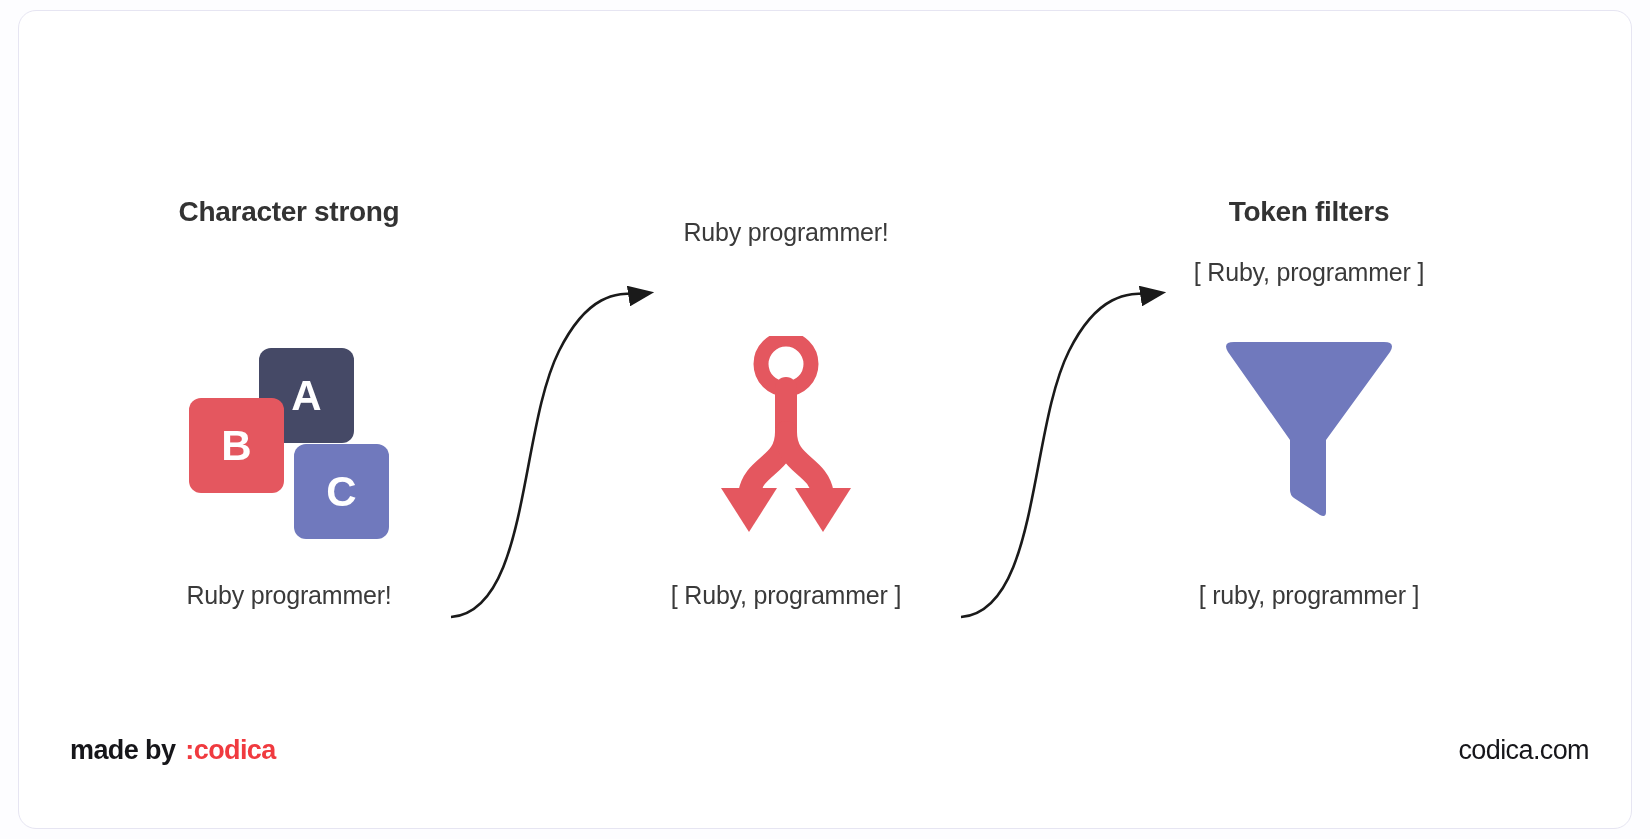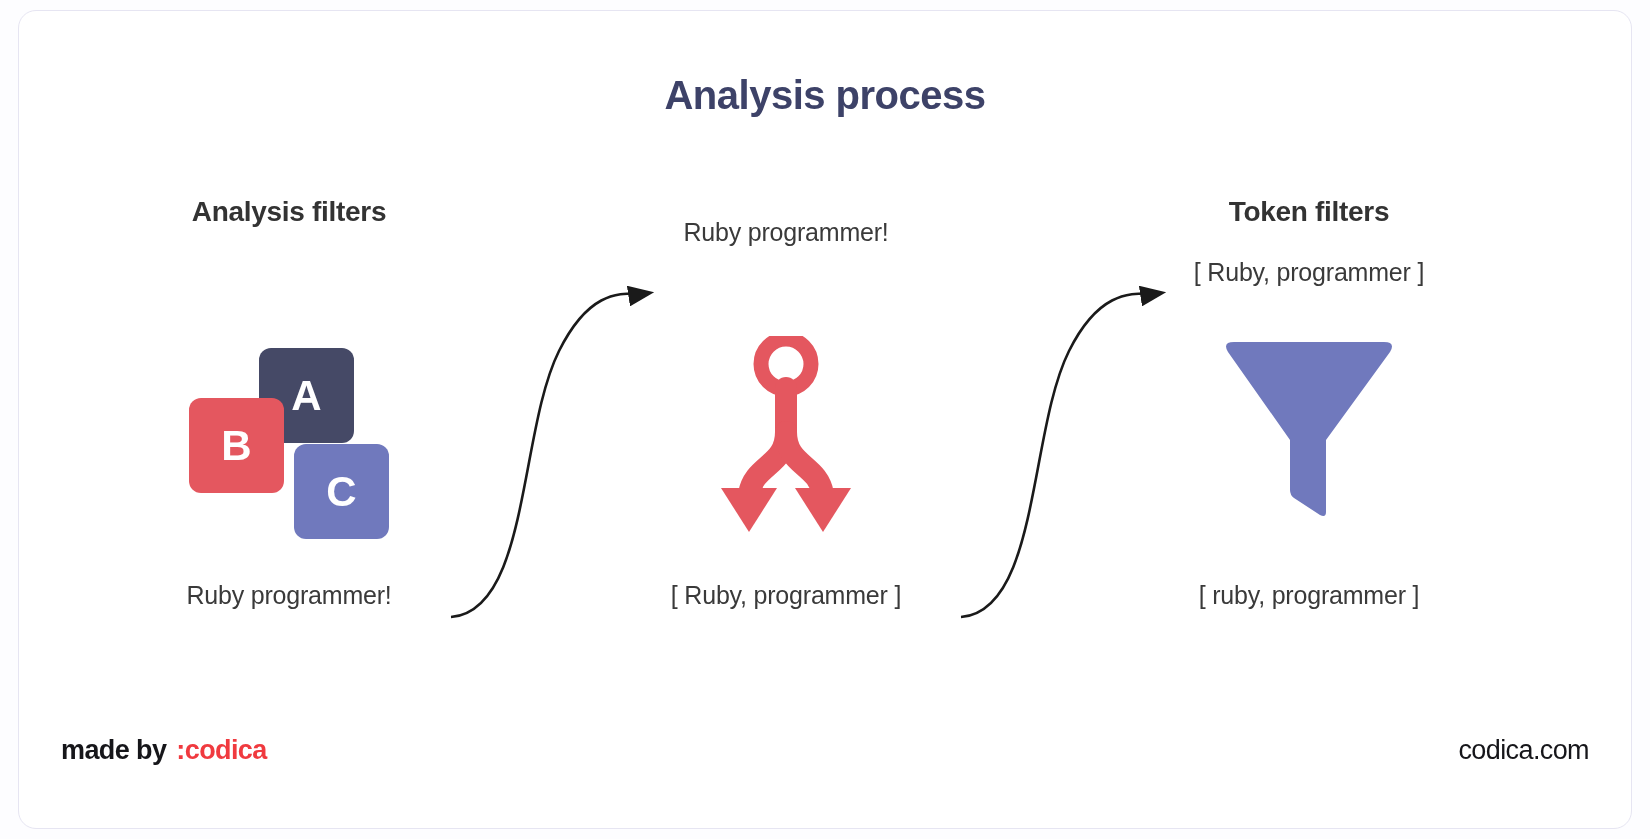--- a/index.html
+++ b/index.html
@@ -83,21 +83,21 @@
     color:#ffffff;
     font-size:42px;
     font-weight:bold;
   }
   .blk-a { left:70px;  top:12px; }
   .blk-b { left:0px;   top:62px; }
   .blk-c { left:105px; top:108px; }
   
   .footer-left {
     position:absolute;
-    left:42px; bottom:62px;
+    left:51px; bottom:62px;
     font-size:27px;
     font-weight:bold;
     letter-spacing:-0.6px;
     white-space:nowrap;
   }
   .made-by { color:#16161a; }
   .codica-logo { color:#f03a3f; margin-left:10px; }
   .footer-right {
     position:absolute;
     right:42px; bottom:62px;
@@ -106,39 +106,38 @@
     color:#16161a;
     letter-spacing:-0.6px;
   }
   .arrows { position:absolute; left:0; top:0; width:1650px; height:839px; pointer-events:none; }
 </style>
 </head>
 <body>
 
 <div class="card">
 
-  <div class="title">Analysis process</div>
 
   <svg class="arrows" viewBox="0 0 1650 839">
     <defs>
       <marker id="ah1" markerWidth="10" markerHeight="8" refX="8" refY="4" orient="auto">
         <path d="M0,0 L10,4 L0,8 z" fill="#1a1a1a"></path>
       </marker>
       <marker id="ah2" markerWidth="10" markerHeight="8" refX="8" refY="4" orient="auto">
         <path d="M0,0 L10,4 L0,8 z" fill="#1a1a1a"></path>
       </marker>
     </defs>
     <path d="M432,606 C510,600 500,420 540,340 C575,270 610,285 630,282" fill="none" stroke="#1a1a1a" stroke-width="2.6" marker-end="url(#ah1)"></path>
     <path d="M942,606 C1020,600 1010,420 1050,340 C1085,270 1122,285 1142,282" fill="none" stroke="#1a1a1a" stroke-width="2.6" marker-end="url(#ah2)"></path>
   </svg>
 
   <div class="columns">
 
     <div class="col col-0">
-      <div class="col-head">Analysis filters</div>
+      <div class="col-head">Character strong</div>
       <div class="col-icon">
         <div class="abc">
           <div class="blk blk-a" style="background:#454966;">
             <span>A</span>
           </div>
           <div class="blk blk-b" style="background:#e4575f;">
             <span>B</span>
           </div>
           <div class="blk blk-c" style="background:#7079bd;">
             <span>C</span>

